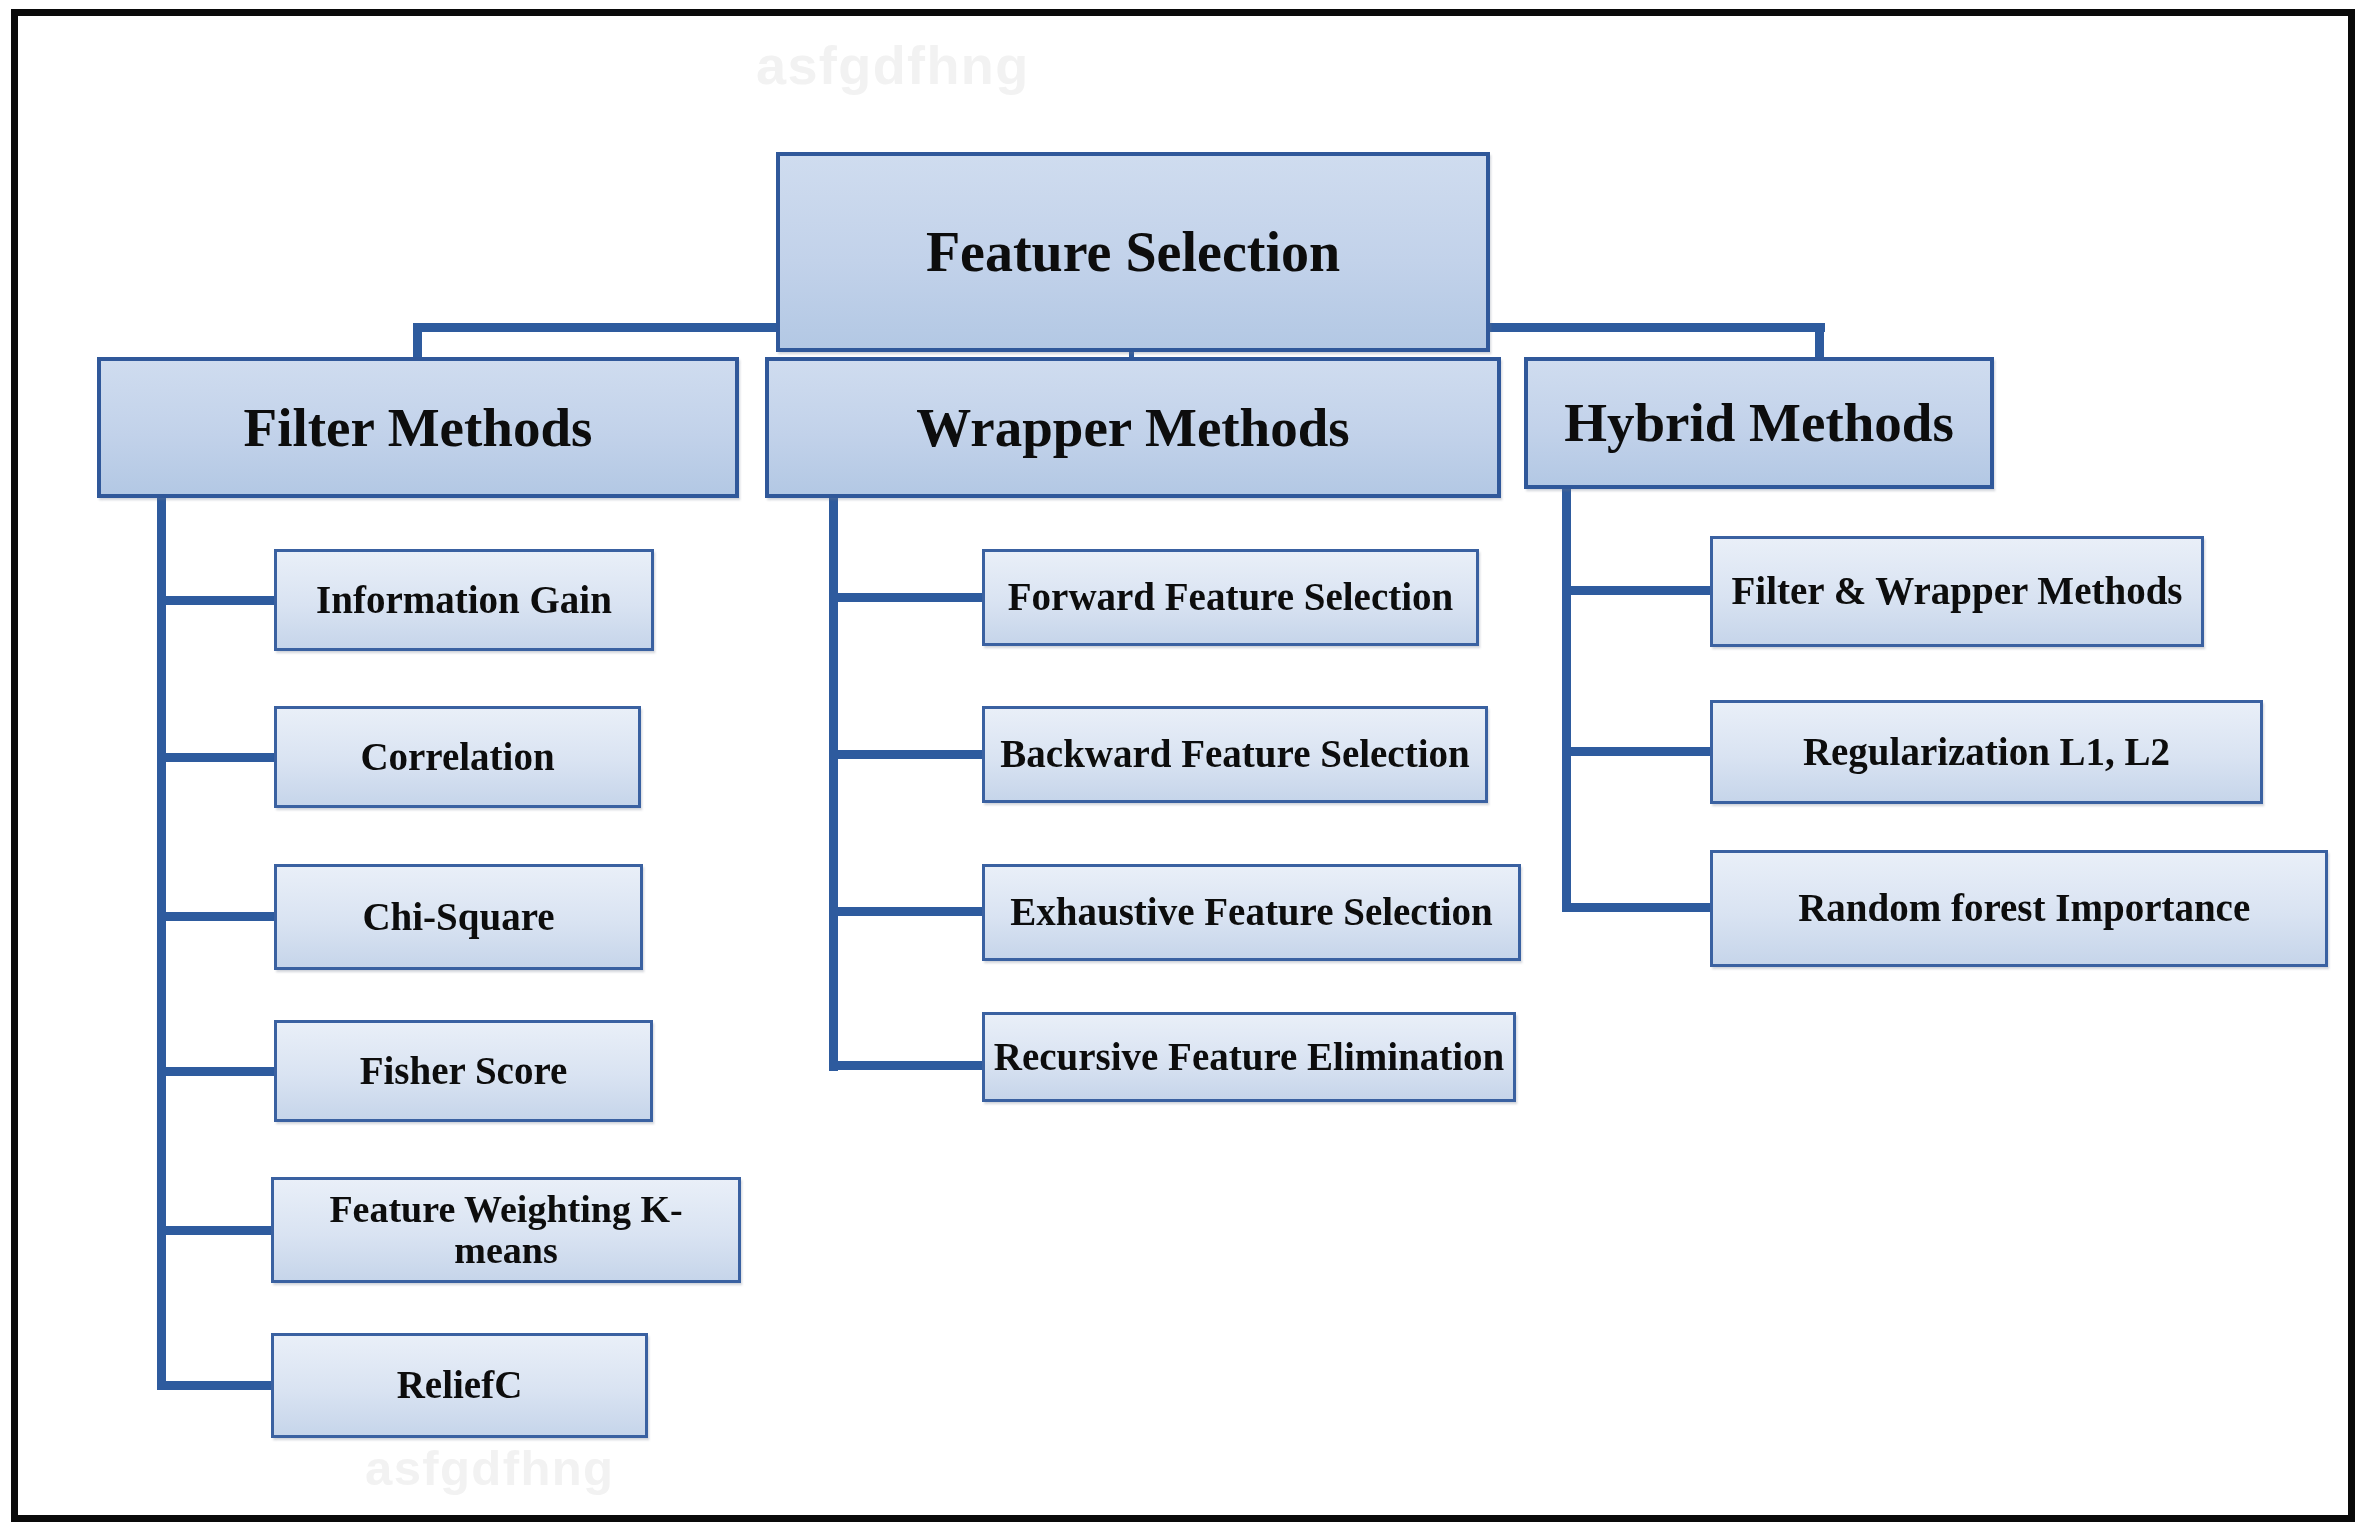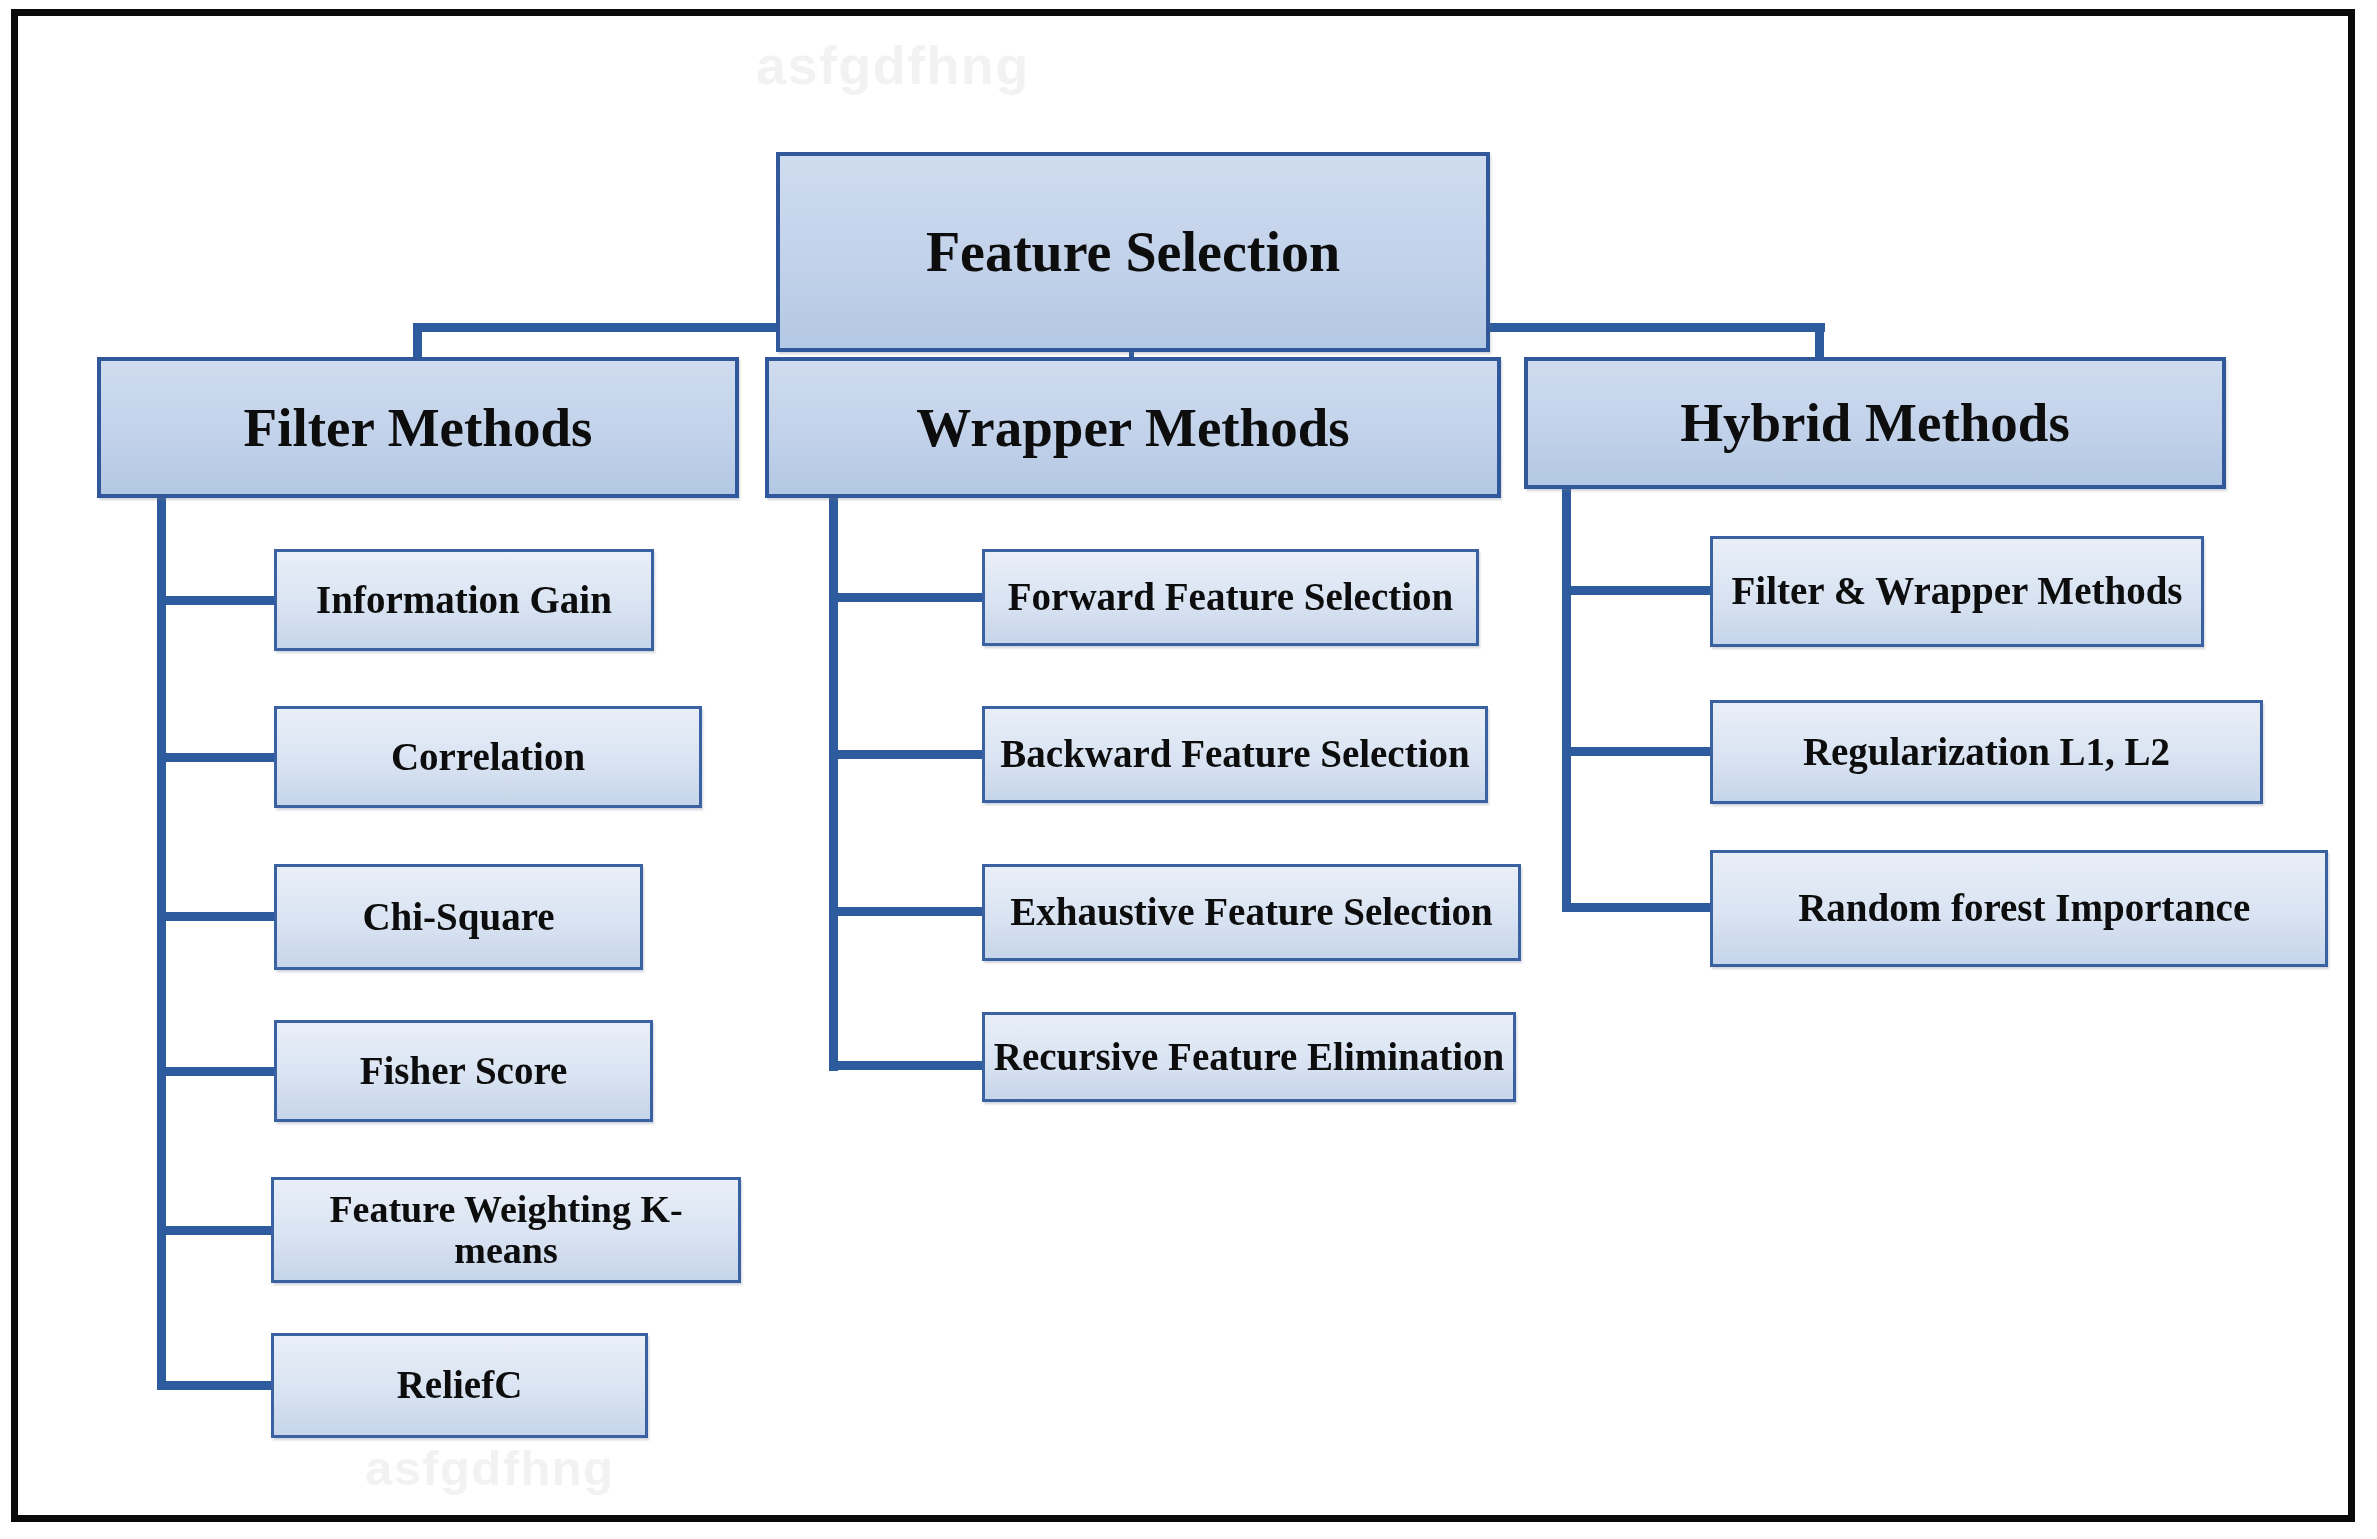--- a/index.html
+++ b/index.html
@@ -80,24 +80,24 @@
 
   <div class="line" style="left:1562px;top:486px;width:8.5px;height:426px;"></div>
   <div class="line" style="left:1562px;top:586px;width:148px;height:9.2px;"></div>
   <div class="line" style="left:1562px;top:747px;width:148px;height:9.2px;"></div>
   <div class="line" style="left:1562px;top:903px;width:148px;height:9.2px;"></div>
 
   <div class="hnode root" style="left:776px;top:108px;width:714px;height:200px;margin-top:44px;">Feature Selection</div>
 
   <div class="hnode" style="left:97px;top:357px;width:642px;height:141px;">Filter Methods</div>
   <div class="hnode" style="left:765px;top:357px;width:736px;height:141px;">Wrapper Methods</div>
-  <div class="hnode" style="left:1524px;top:357px;width:702px;height:132px;">Hybrid Methods</div>
+  <div class="hnode" style="left:1524px;top:357px;width:470px;height:132px;">Hybrid Methods</div>
 
   <div class="node" style="left:274px;top:549px;width:380px;height:102px;">Information Gain</div>
-  <div class="node" style="left:274px;top:706px;width:428px;height:102px;">Correlation</div>
+  <div class="node" style="left:274px;top:706px;width:367px;height:102px;">Correlation</div>
   <div class="node" style="left:274px;top:864px;width:369px;height:106px;">Chi-Square</div>
   <div class="node" style="left:274px;top:1020px;width:379px;height:102px;">Fisher Score</div>
   <div class="node" style="left:271px;top:1177px;width:470px;height:106px;font-size:38px;">Feature Weighting K-means</div>
   <div class="node" style="left:271px;top:1333px;width:377px;height:105px;">ReliefC</div>
 
   <div class="node" style="left:982px;top:549px;width:497px;height:97px;">Forward Feature Selection</div>
   <div class="node" style="left:982px;top:706px;width:506px;height:97px;">Backward Feature Selection</div>
   <div class="node" style="left:982px;top:864px;width:539px;height:97px;text-align:right;">Exhaustive Feature Selection</div>
   <div class="node" style="left:982px;top:1012px;width:534px;height:90px;">Recursive Feature Elimination</div>
 

